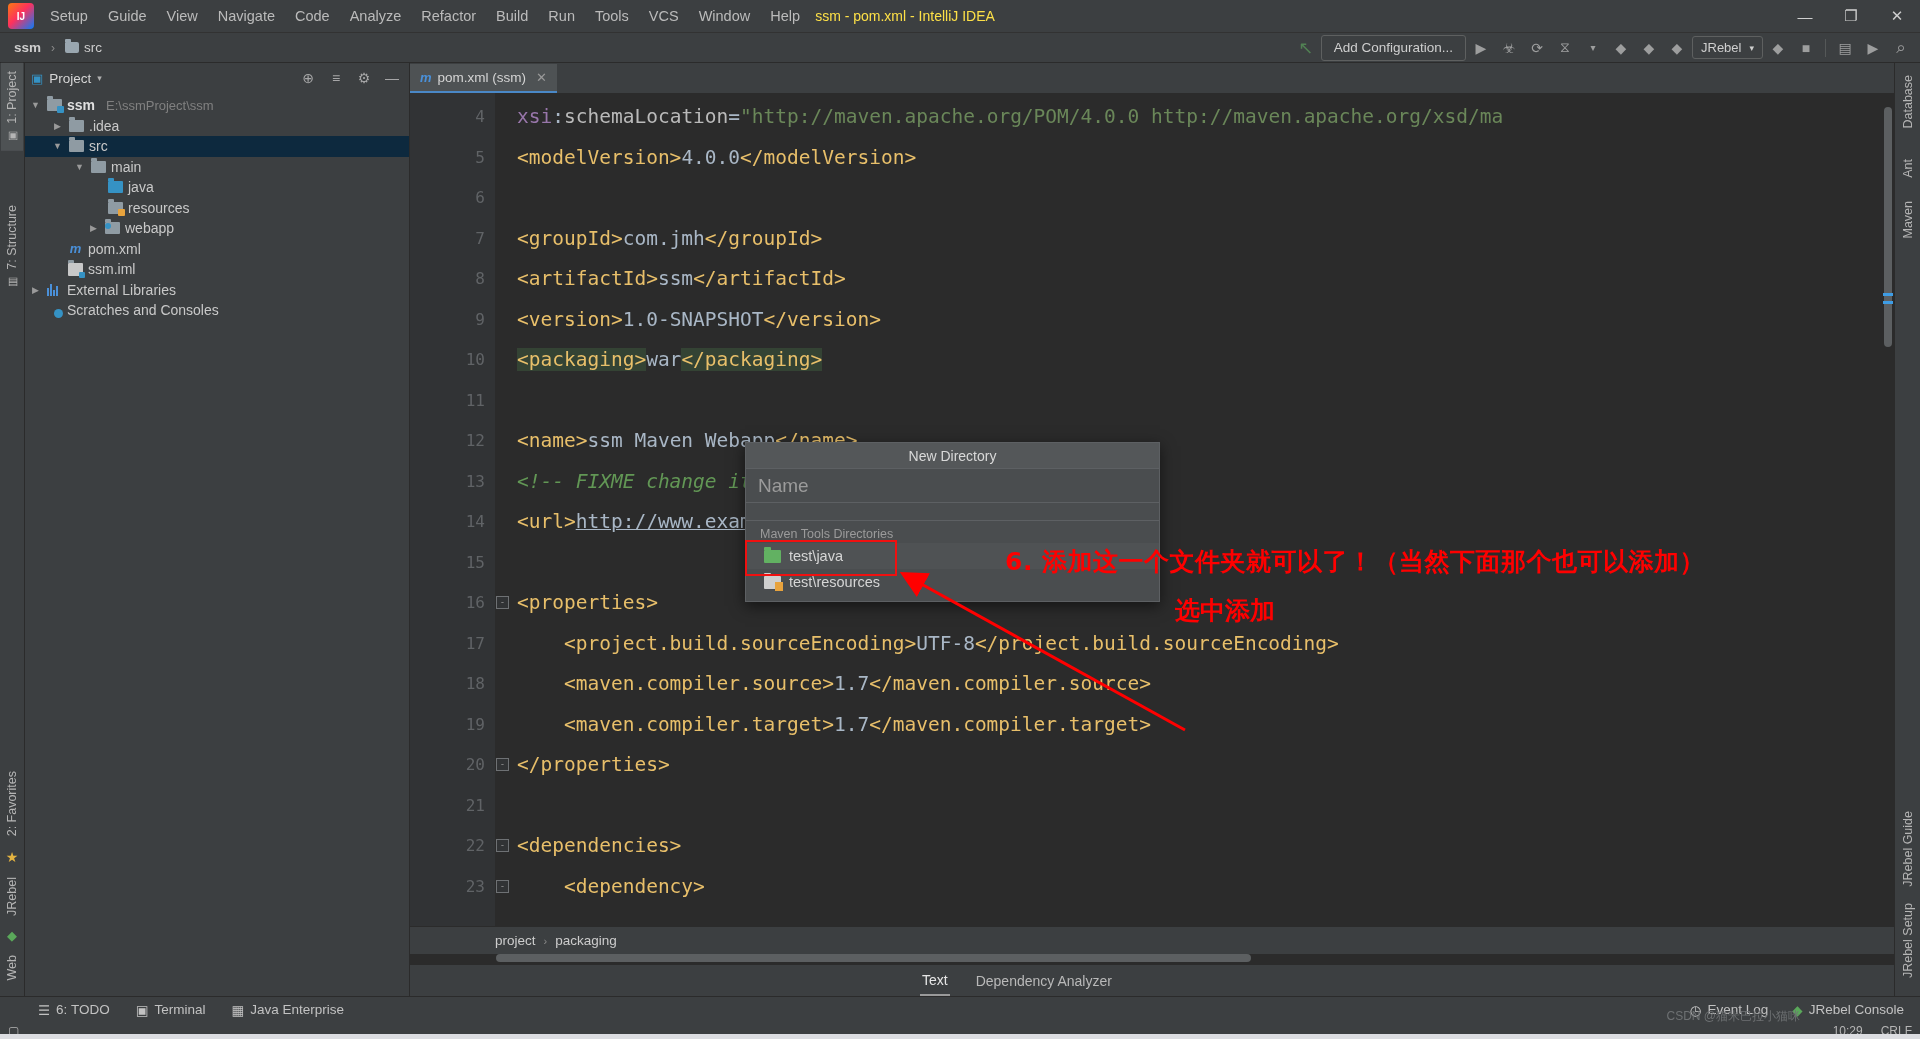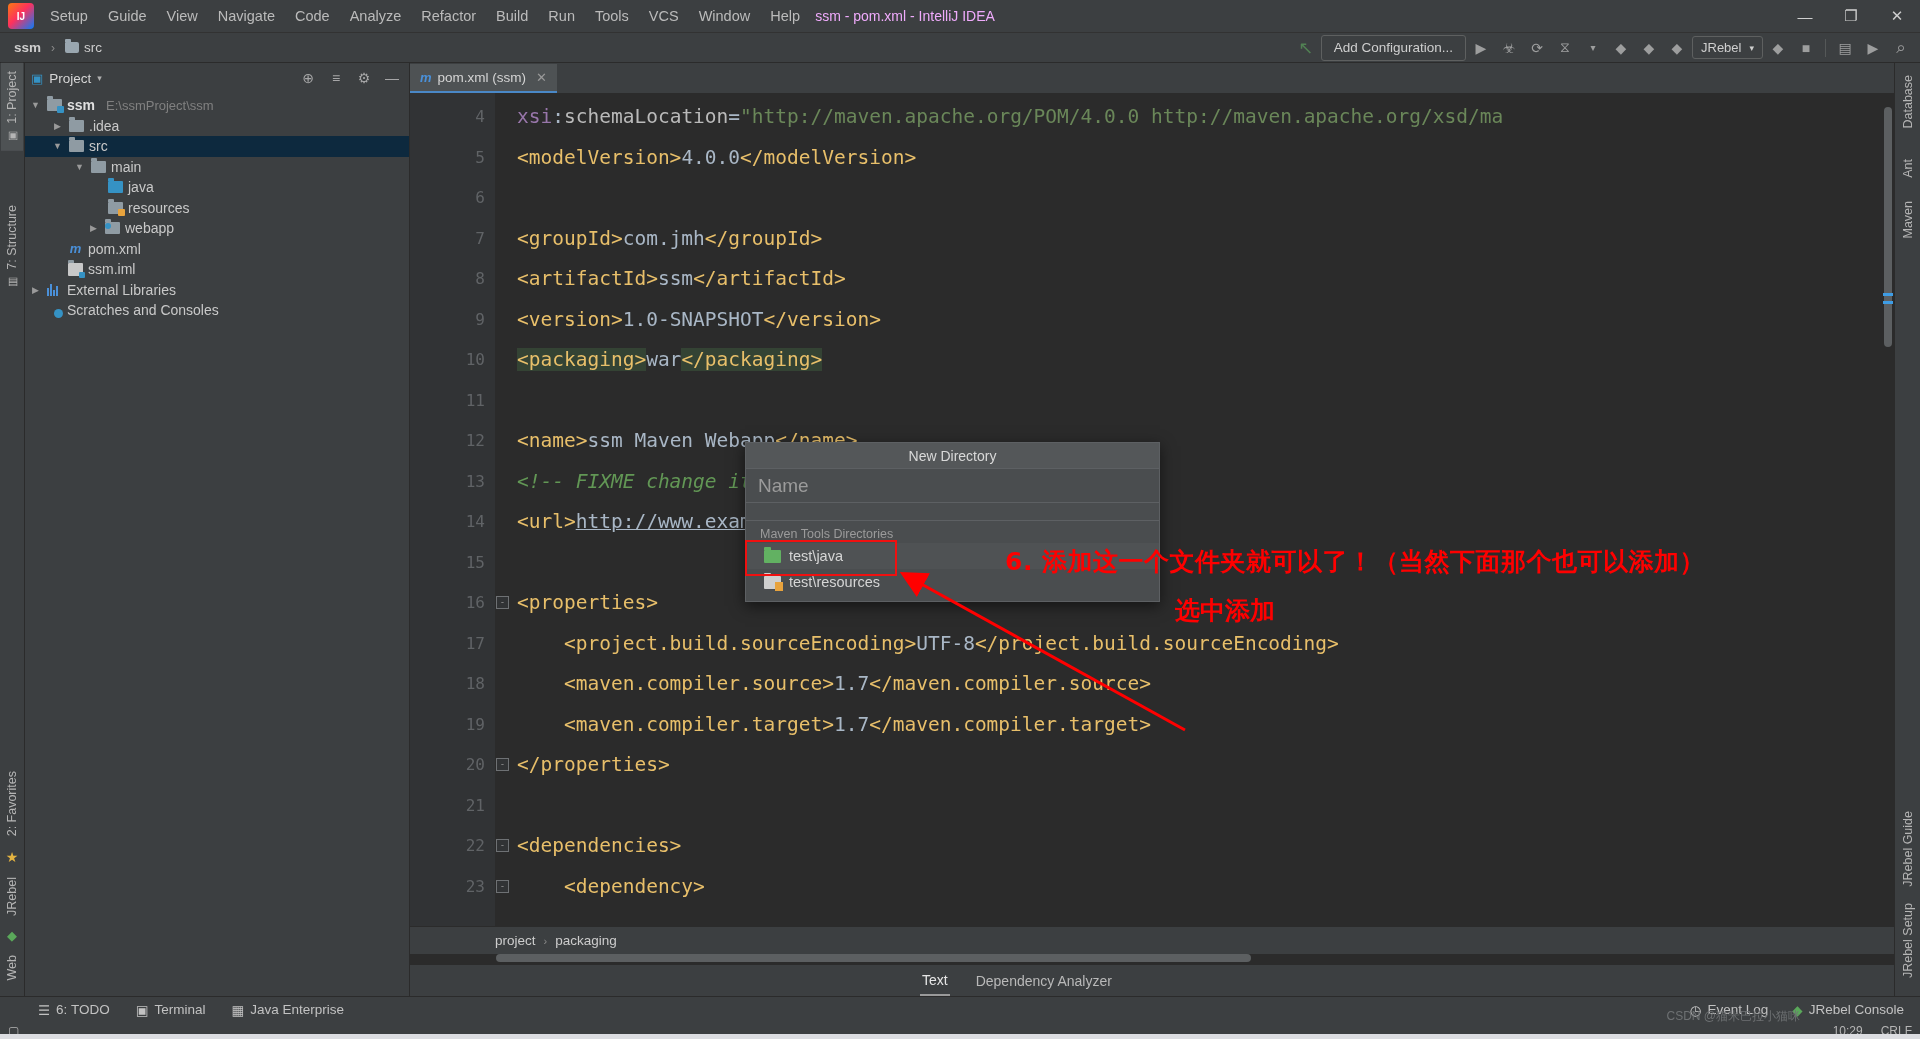--- a/index.html
+++ b/index.html
@@ -11,21 +11,21 @@
   }
   
   #titlebar{ height:33px; background:#3c3f41; display:flex; align-items:center;
              border-bottom:1px solid #323232; position:relative; }
   #app-logo{ width:26px; height:26px; margin:0 6px 0 8px; border-radius:4px;
              background:linear-gradient(135deg,#f97a12 0%,#fe315d 45%,#087cfa 100%);
              display:flex; align-items:center; justify-content:center;
              font-size:10px; font-weight:bold; color:#fff; }
   .menu-item{ padding:4px 10px; font-size:14.5px; color:#bbbbbb; cursor:default; white-space:nowrap;}
   #win-title{ position:absolute; left:0; right:0; text-align:center; font-size:14px;
-              color:#f0abfc; pointer-events:none; }
+              color:#fde047; pointer-events:none; }
   #win-title span{ display:inline-block; margin-left:-110px;}
   #win-ctrls{ margin-left:auto; display:flex; height:100%; z-index:2; }
   .wbtn{ width:46px; display:flex; align-items:center; justify-content:center;
          font-size:15px; color:#cfcfcf; }
 
   
   #navbar{ height:30px; background:#3c3f41; display:flex; align-items:center;
            border-bottom:1px solid #2b2b2b; padding-left:8px; gap:4px;}
   .crumb{ display:flex; align-items:center; gap:5px; padding:2px 6px; font-size:13.5px; color:#cdcdcd;}
   .crumb.bold{ font-weight:bold; }

